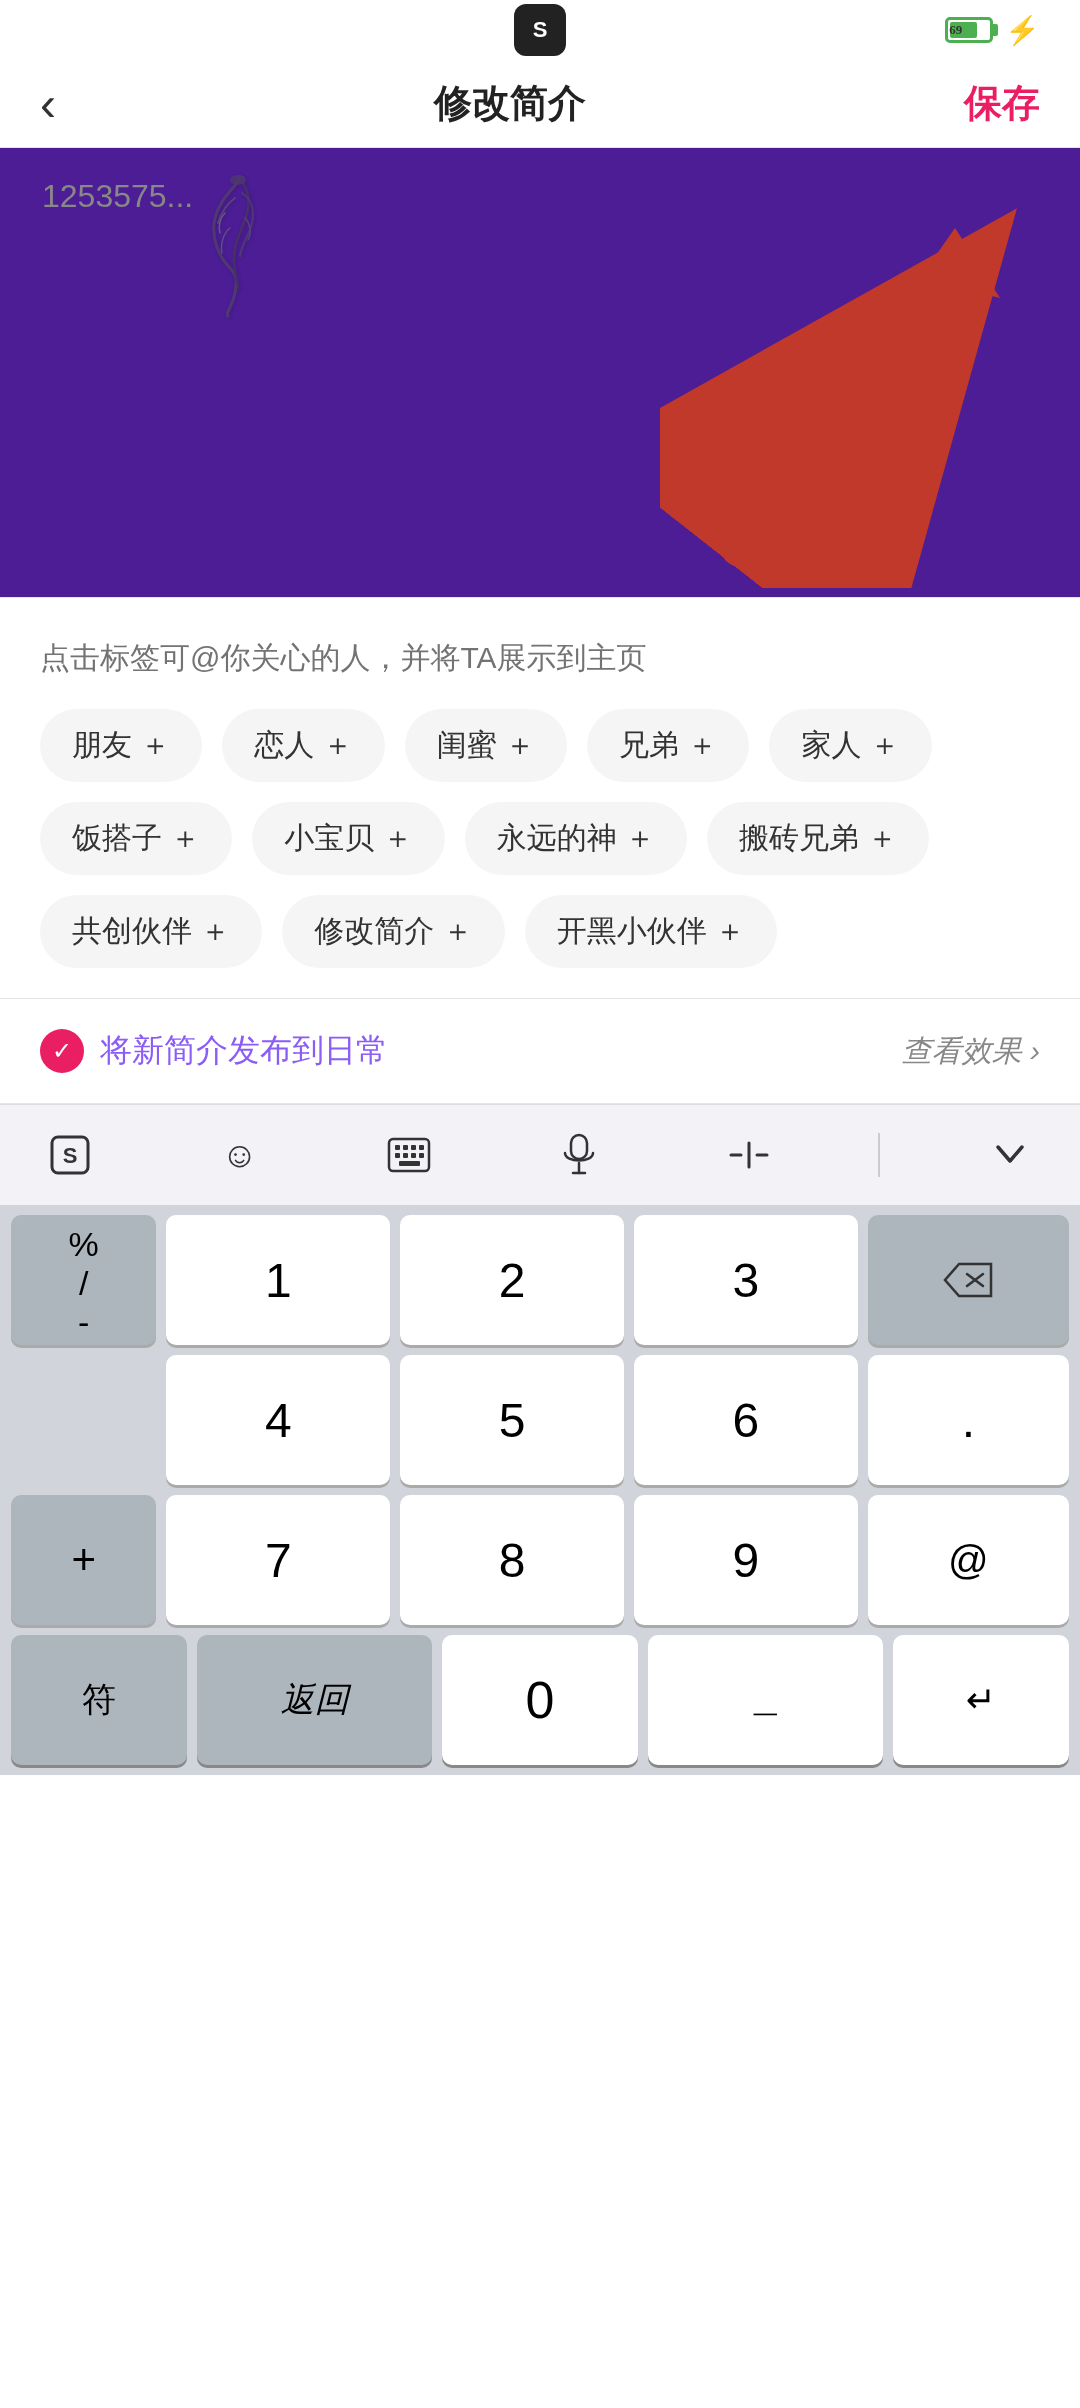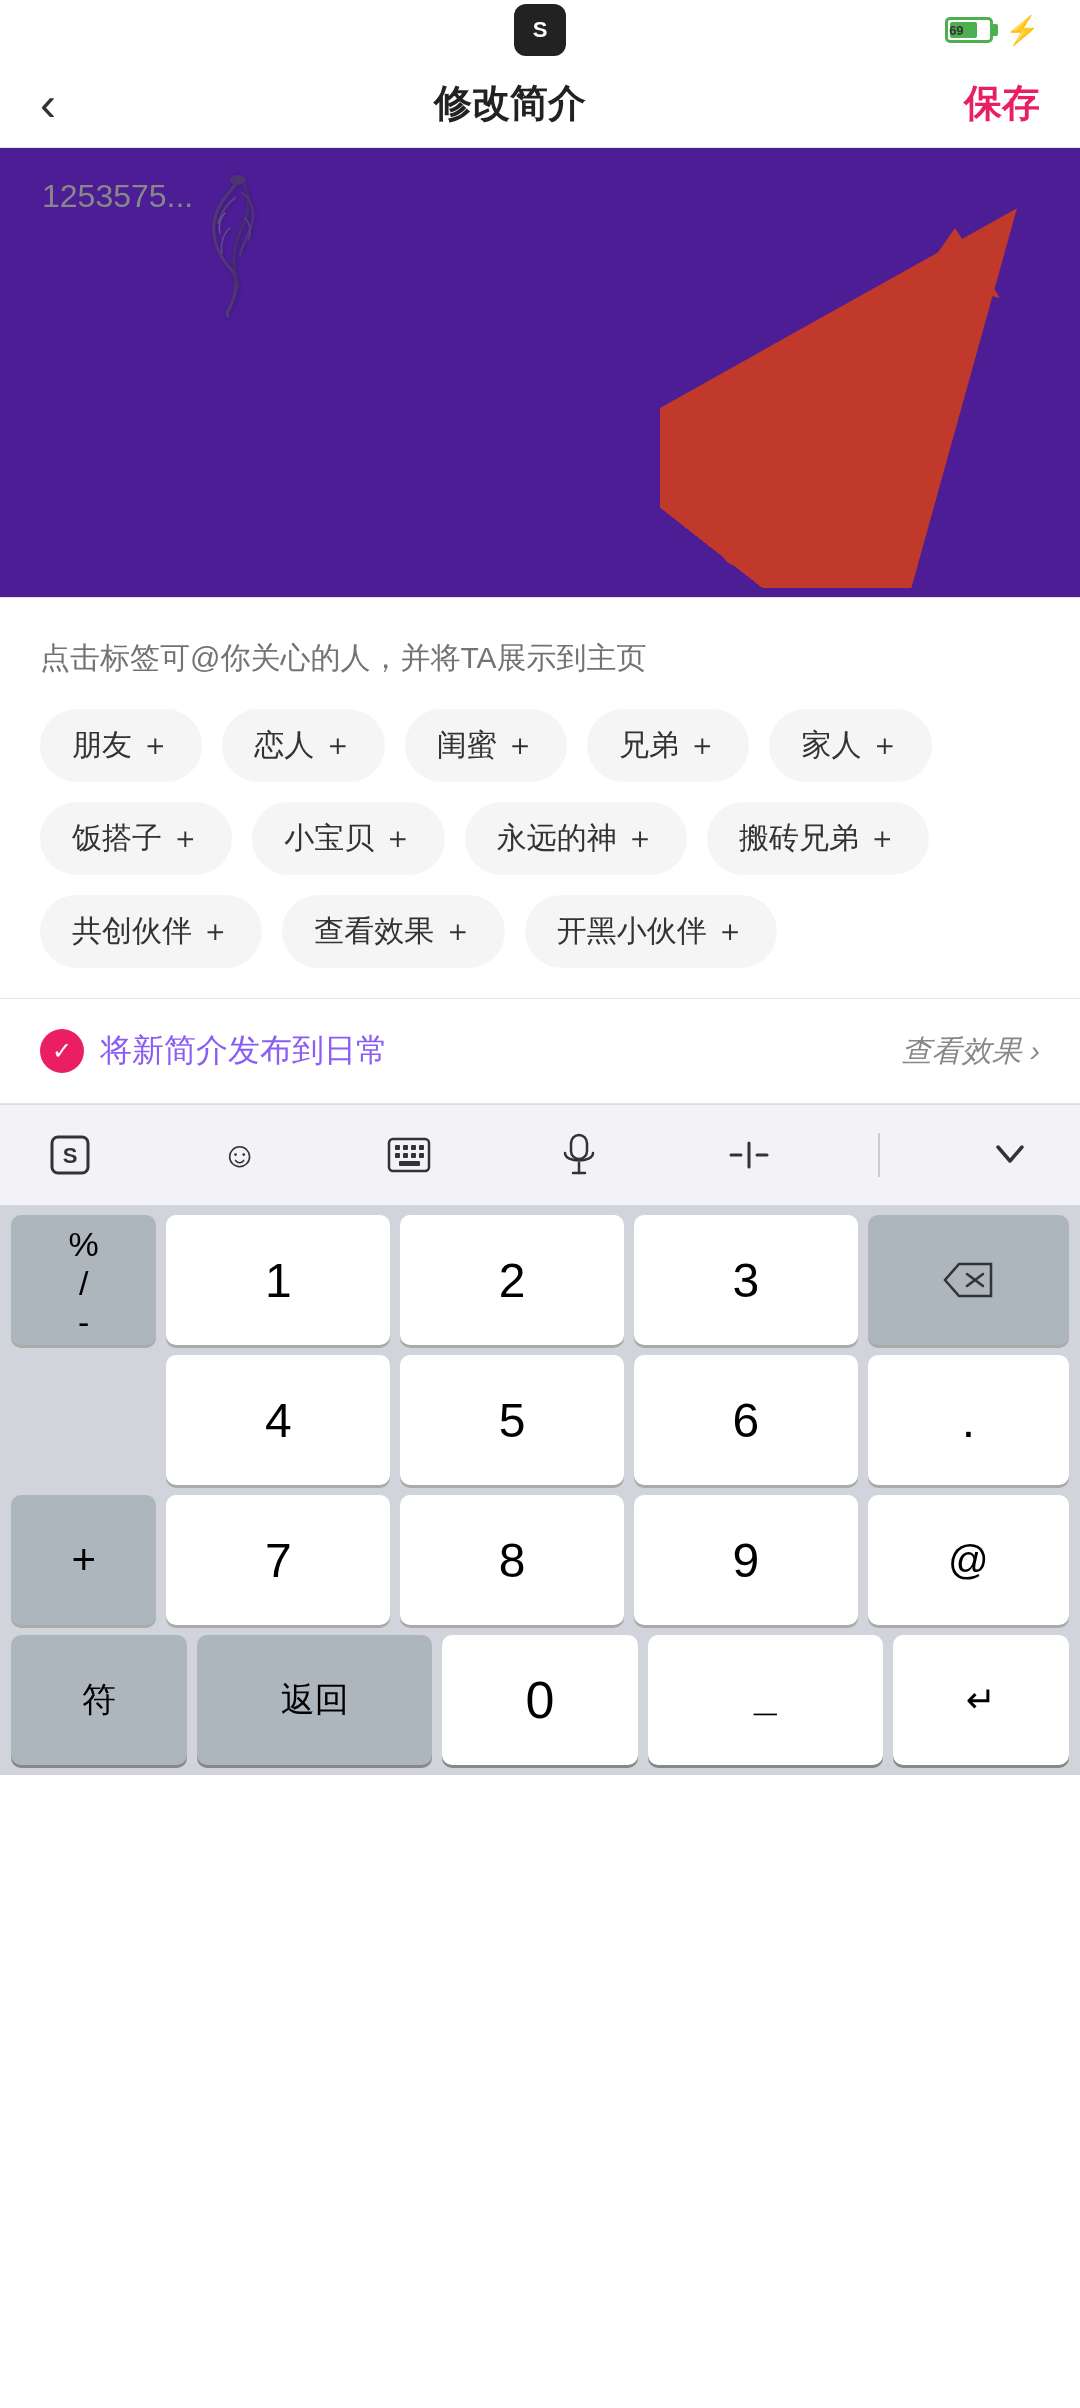--- a/index.html
+++ b/index.html
@@ -298,21 +298,21 @@
 <body>
 
 <div class="status-bar">
   <div class="status-bar-center">
     <div class="status-bar-app-icon">
       <span>S</span>
     </div>
   </div>
   <div style="flex:1"></div>
   <div class="status-bar-right">
-    <div style="position:relative; display:flex; align-items:center;">
+    <div style="position:relative; display:flex; align-items:center;font-family:Liberation Serif, serif;">
       <div class="battery-icon">
         <div class="battery-fill"></div>
       </div>
       <span style="position:absolute; left:4px; font-size:13px; font-weight:bold; color:#333;">69</span>
     </div>
     <div class="lightning-icon">⚡</div>
   </div>
 </div>
 
 <div class="nav-bar">
@@ -360,21 +360,21 @@
     <div class="tag-item">朋友 ＋</div>
     <div class="tag-item">恋人 ＋</div>
     <div class="tag-item">闺蜜 ＋</div>
     <div class="tag-item">兄弟 ＋</div>
     <div class="tag-item">家人 ＋</div>
     <div class="tag-item">饭搭子 ＋</div>
     <div class="tag-item">小宝贝 ＋</div>
     <div class="tag-item">永远的神 ＋</div>
     <div class="tag-item">搬砖兄弟 ＋</div>
     <div class="tag-item">共创伙伴 ＋</div>
-    <div class="tag-item">查看效果 ＋</div>
+    <div class="tag-item">修改简介 ＋</div>
     <div class="tag-item">开黑小伙伴 ＋</div>
   </div>
 </div>
 
 <div class="publish-row">
   <div class="publish-left">
     <div class="check-icon">
       <span>✓</span>
     </div>
     <span class="publish-text">将新简介发布到日常</span>
@@ -460,18 +460,18 @@
   <div class="keyboard-row">
     <div class="key key-small-left key-dark" style="flex:0.65; font-size:42px;">+</div>
     <div class="key">7</div>
     <div class="key">8</div>
     <div class="key">9</div>
     <div class="key" style="flex:0.9; font-size:40px;">@</div>
   </div>
 
   <div class="keyboard-row-bottom">
     <div class="key-bottom" style="flex:0.9; font-size:34px;">符</div>
-    <div class="key-bottom" style="flex:1.2; font-size:34px;">返回</div>
+    <div class="key-bottom" style="flex:1.2; font-size:34px;font-style:italic;">返回</div>
     <div class="key-bottom key-bottom-white" style="flex:1; font-size:52px; background:#fff;">0</div>
     <div class="key-bottom key-bottom-white" style="flex:1.2; font-size:34px; background:#fff;">＿</div>
     <div class="key-bottom key-bottom-white" style="flex:0.9; font-size:36px; background:#fff;">↵</div>
   </div>
 </div>
 
 </body></html>

